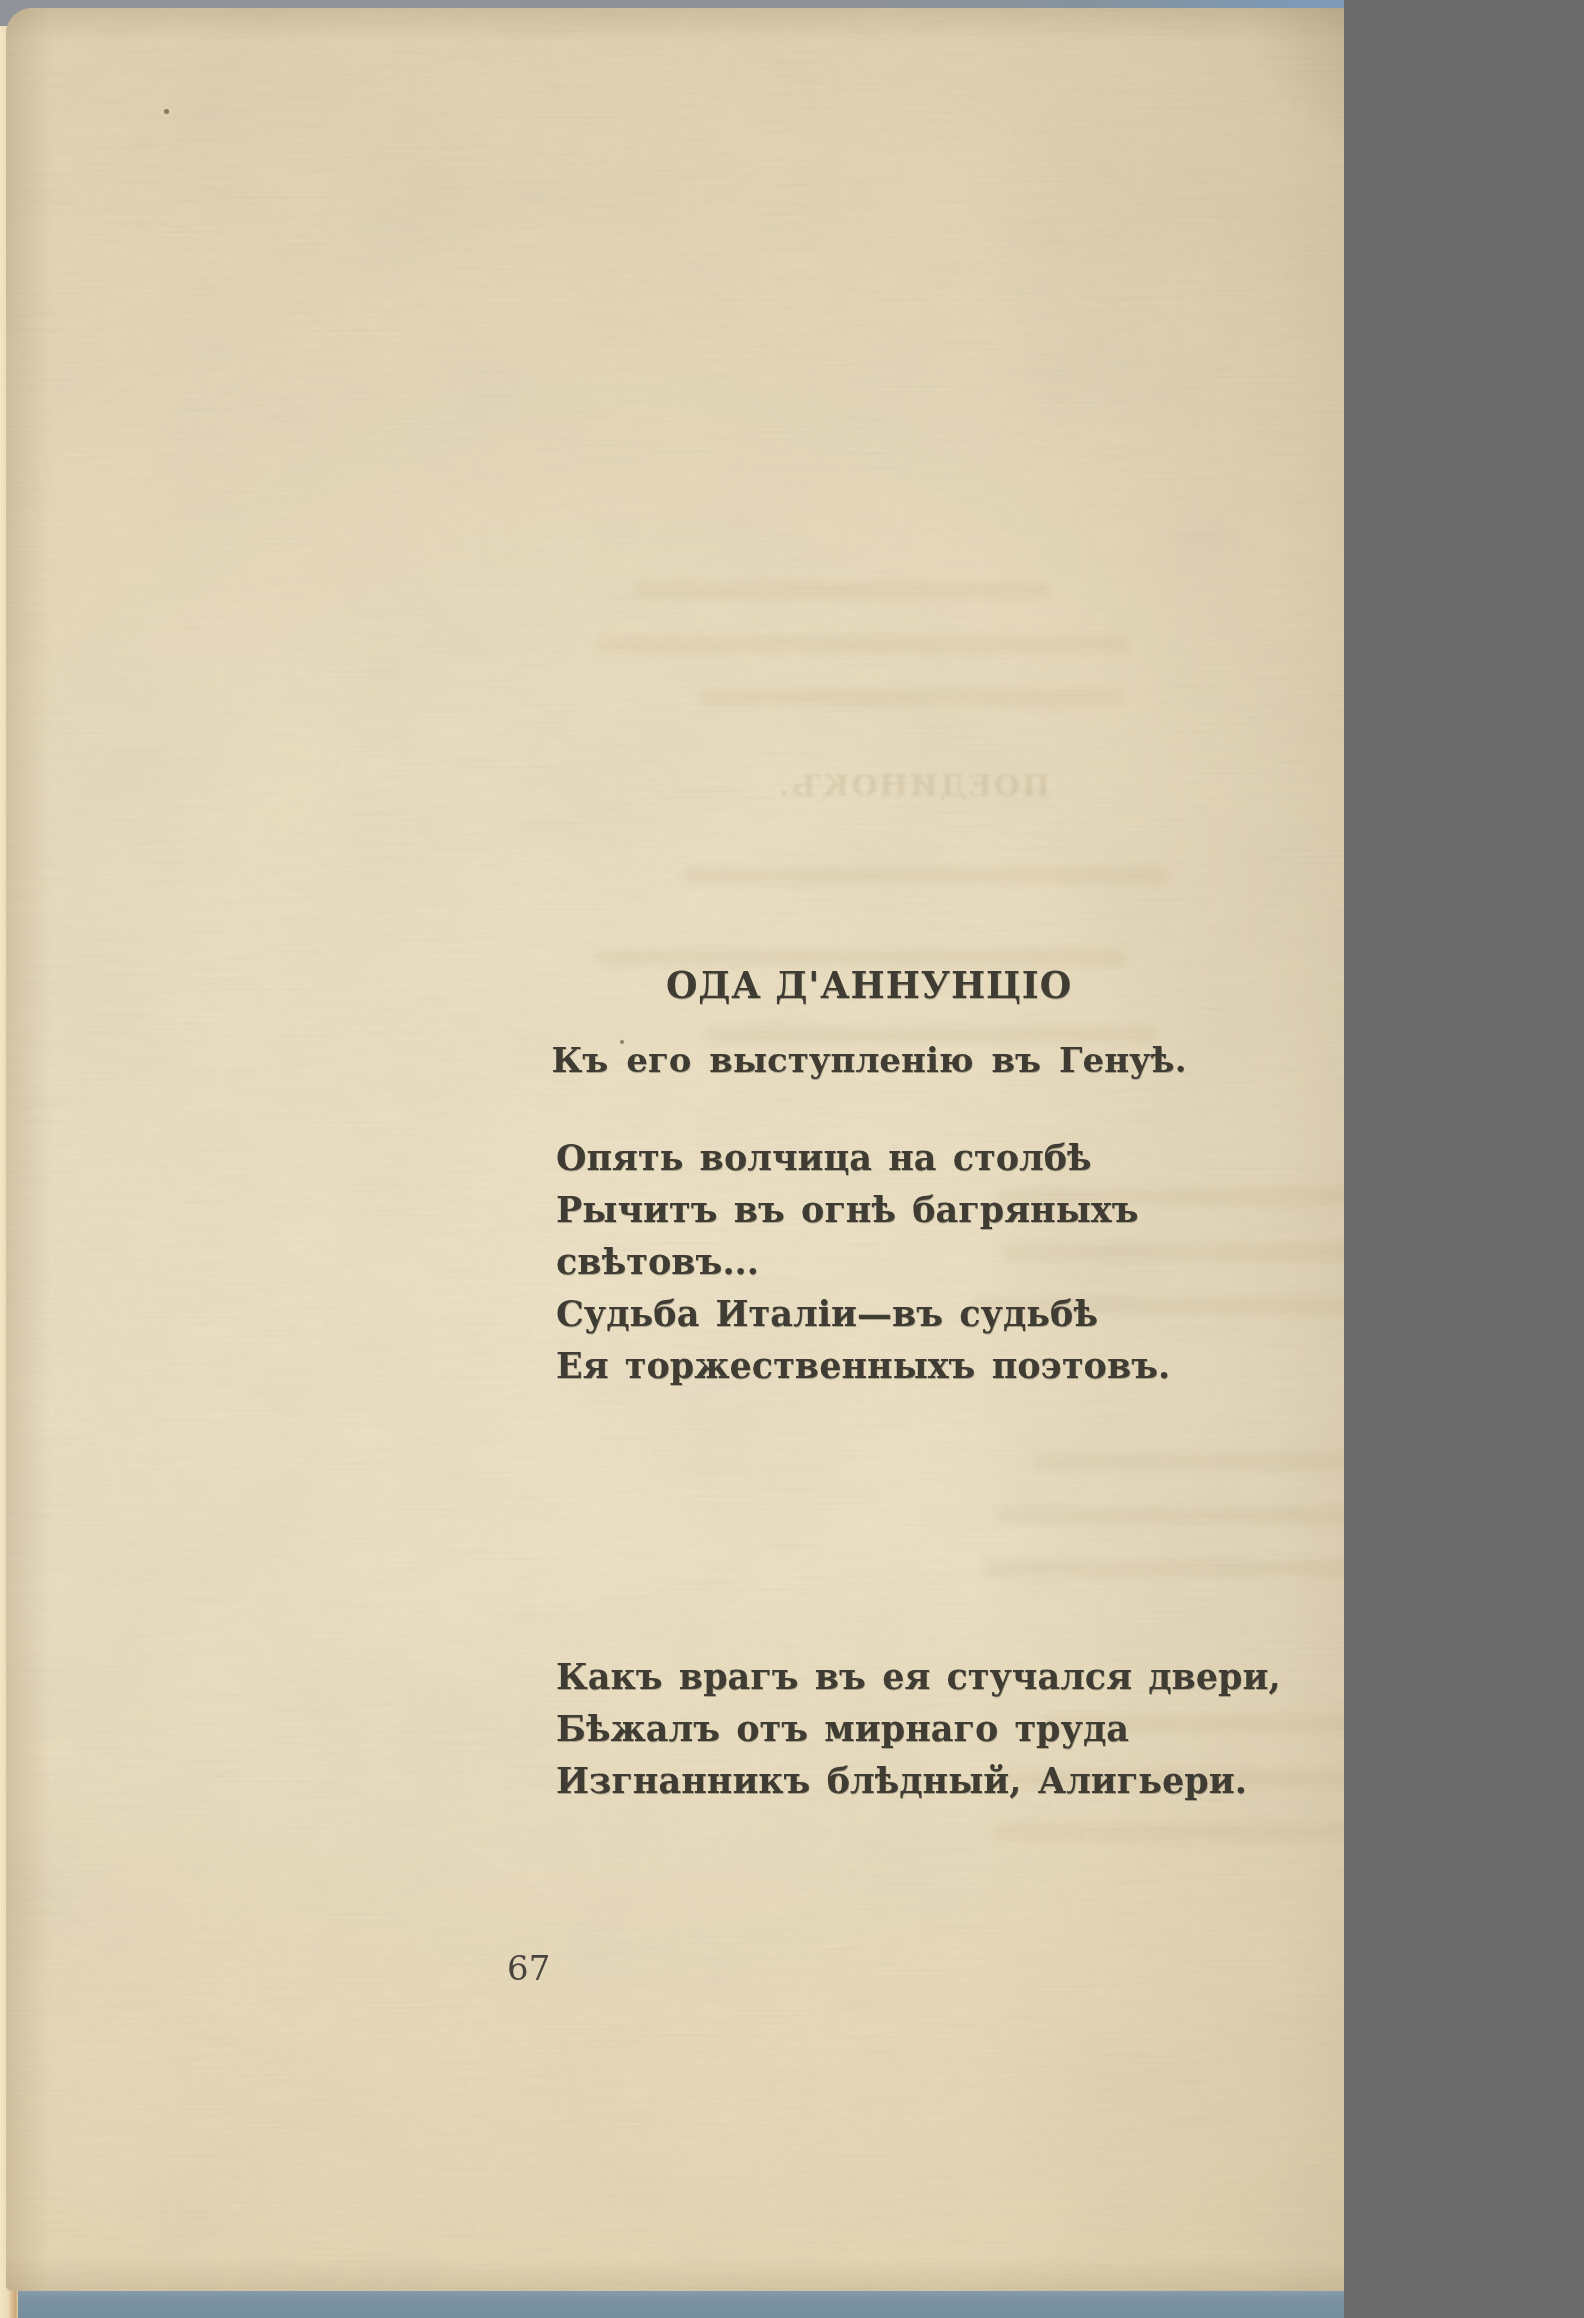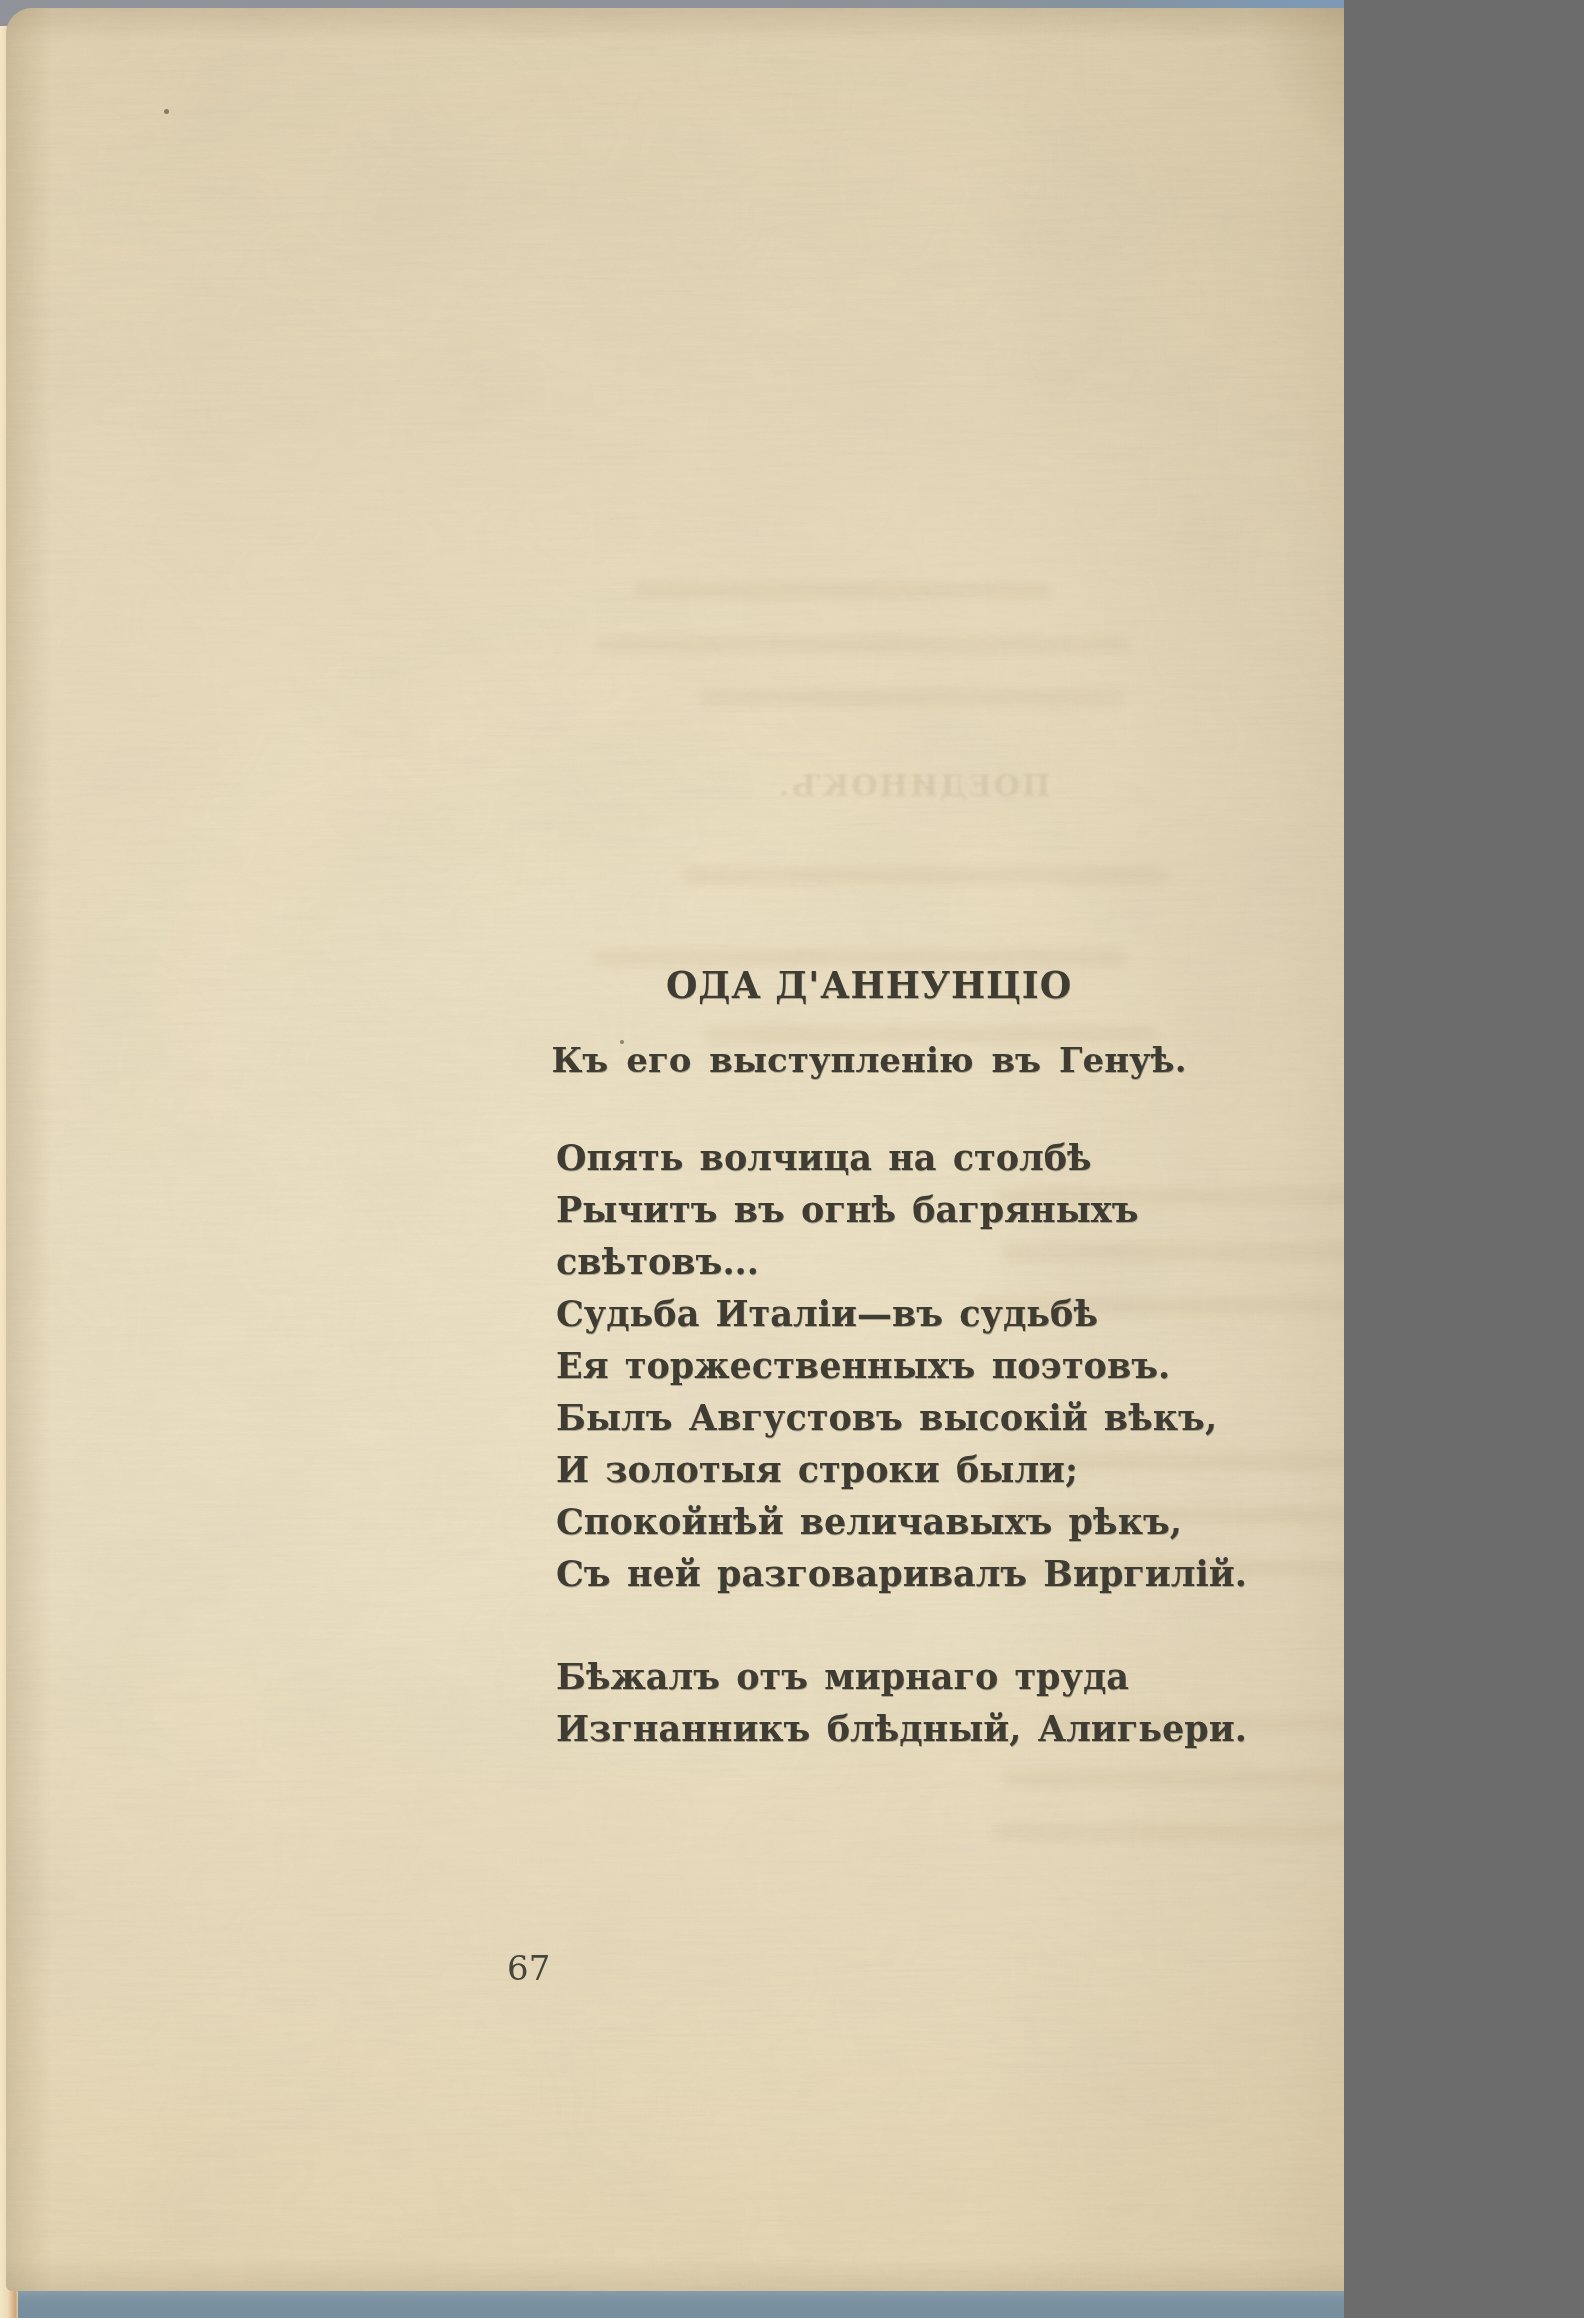--- a/index.html
+++ b/index.html
@@ -116,28 +116,23 @@
 
     <div class="ink stanza st1">
       <div class="vline">Опять волчица на столбѣ</div>
       <div class="vline">Рычитъ въ огнѣ багряныхъ свѣтовъ...</div>
       <div class="vline">Судьба Италіи—въ судьбѣ</div>
       <div class="vline">Ея торжественныхъ поэтовъ.</div>
     </div>
 
     <div class="ink subtitle">Къ его выступленію въ Генуѣ.</div>
 
-    <div class="ink stanza st2">
-      <div class="vline">Былъ Августовъ высокій вѣкъ,</div>
-      <div class="vline">И золотыя строки были;</div>
-      <div class="vline">Спокойнѣй величавыхъ рѣкъ,</div>
-      <div class="vline">Съ ней разговаривалъ Виргилій.</div>
-    </div>
 
     <div class="ink stanza st3">
+      <div class="vline">Какъ врагъ въ ея стучался двери,</div>
       <div class="vline">Бѣжалъ отъ мирнаго труда</div>
       <div class="vline">Изгнанникъ блѣдный, Алигьери.</div>
     </div>
 
     <div class="ink pagenum">67</div>
 
     <div class="speck" style="left:158px;top:101px;"></div>
     <div class="speck" style="left:614px;top:1032px;width:4px;height:4px;"></div>
 
   </div>

